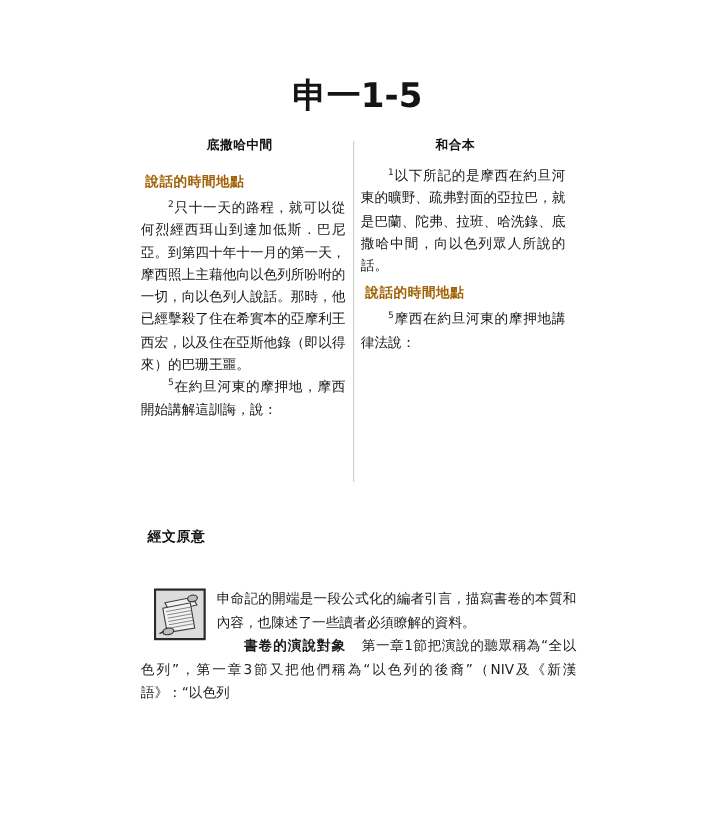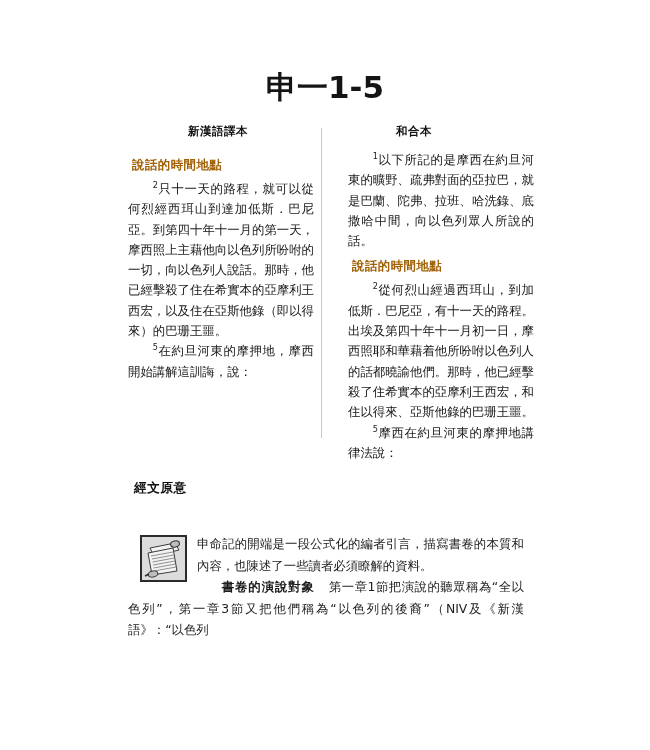--- a/index.html
+++ b/index.html
@@ -77,21 +77,21 @@
     position: absolute;
     top: 0;
     width: 186px;
     font-size: 12.4px;
     line-height: 20.3px;
     text-align: justify;
     text-justify: inter-ideograph;
     color: #171717;
   }
   .col.left  { left: 0px; }
-  .col.right { left: 220px; }
+  .col.right { left: 200px; }
 
   .verse-para {
     margin: 0;
     text-indent: 2em;
   }
   .sub-head {
     margin: 4px;
     font-weight: bold;
     font-size: 12.4px;
     line-height: 21px;
@@ -158,37 +158,36 @@
 
 <div class="page">
 
   <div class="title-block">
     <div class="title-text">申一1-5</div>
   </div>
 
   <div class="versions">
 
     <div class="version-heads">
-      <div class="version-head left">新漢語譯本</div>
+      <div class="version-head left">底撒哈中間</div>
       <div class="version-head right">和合本</div>
     </div>
 
     <div class="cols">
       <div class="divider"></div>
 
       <div class="col left">
         <p class="sub-head">說話的時間地點</p>
         <p class="verse-para"><sup class="vnum">2</sup><span>只十一天的路程，就可以從何烈經西珥山到達加低斯．巴尼亞。到第四十年十一月的第一天，摩西照上主藉他向以色列所吩咐的一切，向以色列人說話。那時，他已經擊殺了住在希實本的亞摩利王西宏，以及住在亞斯他錄（即以得來）的巴珊王噩。</span></p>
         <p class="verse-para"><sup class="vnum">5</sup><span>在約旦河東的摩押地，摩西開始講解這訓誨，說：</span></p>
       </div>
 
       <div class="col right">
         <p class="verse-para"><sup class="vnum">1</sup><span>以下所記的是摩西在約旦河東的曠野、疏弗對面的亞拉巴，就是巴蘭、陀弗、拉班、哈洗錄、底撒哈中間，向以色列眾人所說的話。</span></p>
         <p class="sub-head">說話的時間地點</p>
-        <p class="verse-para"><sup class="vnum">2</sup><span>從何烈山經過西珥山，到加低斯．巴尼亞，有十一天的路程。出埃及第四十年十一月初一日，摩西照耶和華藉着他所吩咐以色列人的話都曉諭他們。那時，他已經擊殺了住希實本的亞摩利王西宏，和住以得來、亞斯他錄的巴珊王噩。</span></p>
         <p class="verse-para"><sup class="vnum">5</sup><span>摩西在約旦河東的摩押地講律法說：</span></p>
       </div>
     </div>
   </div>
 
   <div class="commentary">
     <div class="commentary-head">經文原意</div>
 
     <div class="commentary-body">
       <span class="scroll-icon">

